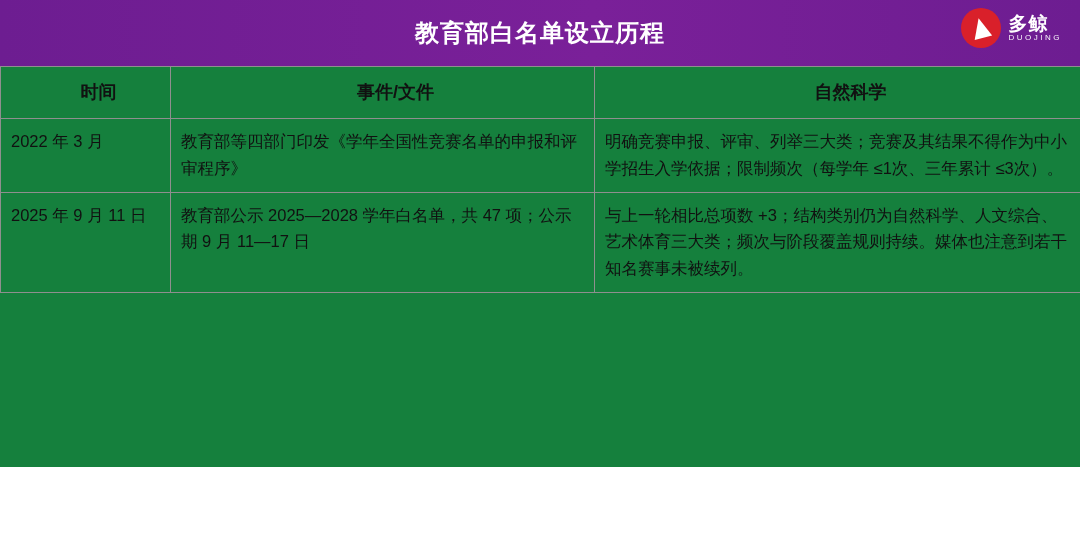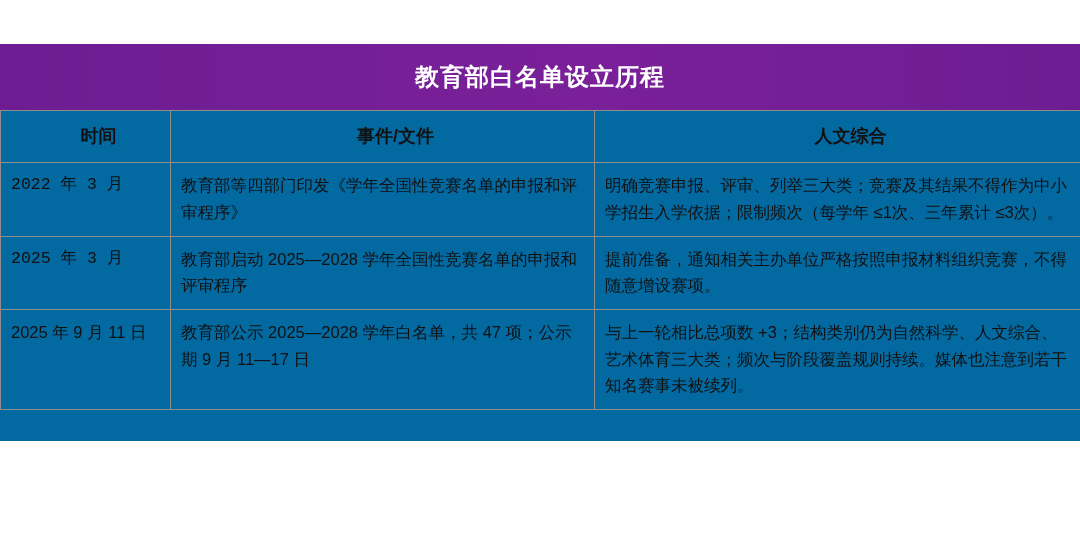--- a/index.html
+++ b/index.html
@@ -8,24 +8,23 @@
     background: #ffffff;
   }
   body {
     width: 1080px;
     height: 537px;
     font-family: "Liberation Sans", sans-serif;
     overflow: hidden;
   }
   .page {
     width: 1080px;
-    height: 397px;
+    height: 467px;
     position: relative;
-    background: #0369a1;
-    margin-top: 44px;
+    background: #15803d;
   }
   
   .banner {
     position: relative;
     height: 66px;
     background: #6b1f8f;
     background: linear-gradient(90deg, #6d1d91 0%, #7a2099 55%, #6d1d91 100%);
     display: flex;
     align-items: center;
     justify-content: center;
@@ -101,54 +100,58 @@
     font-size: 18px;
     padding-top: 11px;
     padding-bottom: 11px;
     vertical-align: middle;
     padding-left: 36px;
   }
   col.c-time { width: 170px; }
   col.c-event { width: 424px; }
   col.c-content { width: 486px; }
 
-  td.time-cell { white-space: nowrap; font-family: Liberation Mono, monospace; }
+  td.time-cell { white-space: nowrap; }
 </style>
 </head>
 <body>
 
 <div class="page">
 
   <div class="banner">
     <div class="banner-title">教育部白名单设立历程</div>
+    <div class="logo">
+      <div class="logo-mark">
+        <div class="whale"></div>
+      </div>
+      <div class="logo-text">
+        <span class="logo-cn">多鲸</span>
+        <span class="logo-en">DUOJING</span>
+      </div>
+    </div>
   </div>
 
   <table class="main-table">
     <colgroup>
       <col class="c-time">
       <col class="c-event">
       <col class="c-content">
     </colgroup>
     <thead>
       <tr>
         <th>时间</th>
         <th>事件/文件</th>
-        <th>人文综合</th>
+        <th>自然科学</th>
       </tr>
     </thead>
     <tbody>
       <tr>
         <td class="time-cell">2022 年 3 月</td>
         <td>教育部等四部门印发《学年全国性竞赛名单的申报和评审程序》</td>
         <td>明确竞赛申报、评审、列举三大类；竞赛及其结果不得作为中小学招生入学依据；限制频次（每学年 ≤1次、三年累计 ≤3次）。</td>
-      </tr>
-      <tr>
-        <td class="time-cell">2025 年 3 月</td>
-        <td>教育部启动 2025—2028 学年全国性竞赛名单的申报和评审程序</td>
-        <td>提前准备，通知相关主办单位严格按照申报材料组织竞赛，不得随意增设赛项。</td>
       </tr>
       <tr>
         <td>2025 年 9 月 11 日</td>
         <td>教育部公示 2025—2028 学年白名单，共 47 项；公示期 9 月 11—17 日</td>
         <td>与上一轮相比总项数 +3；结构类别仍为自然科学、人文综合、艺术体育三大类；频次与阶段覆盖规则持续。媒体也注意到若干知名赛事未被续列。</td>
       </tr>
     </tbody>
   </table>
 
 </div>

